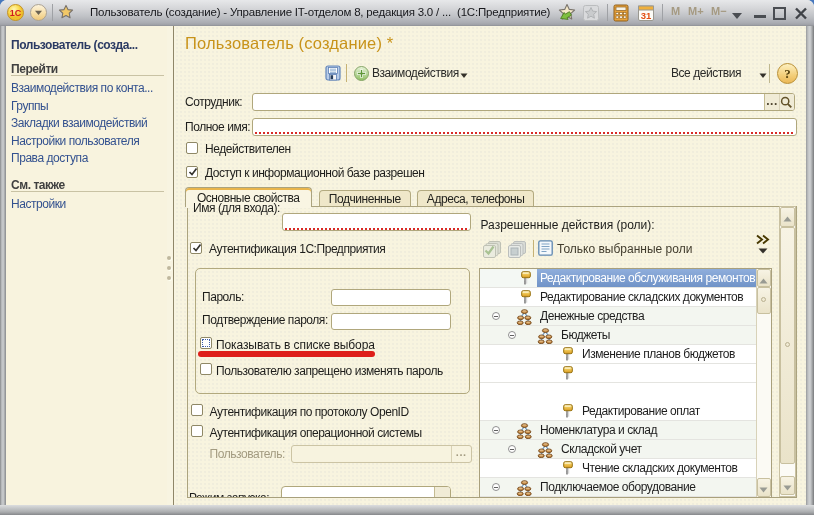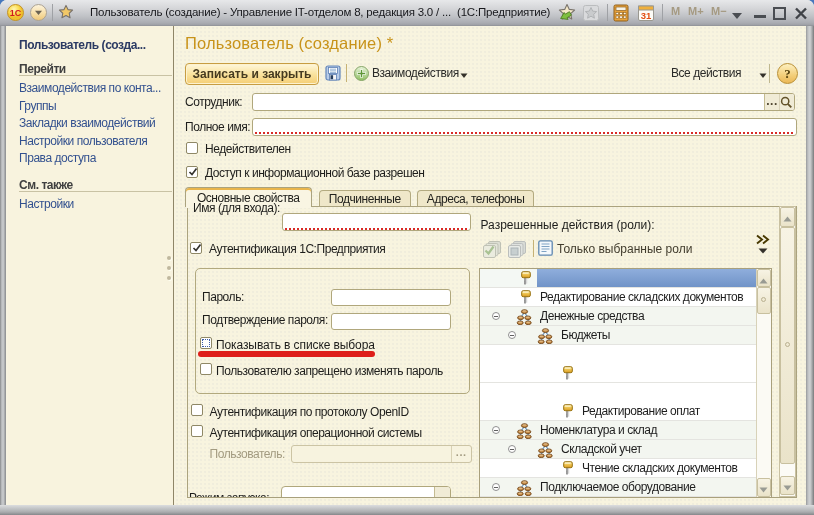--- a/index.html
+++ b/index.html
@@ -11,21 +11,21 @@
 .cb{position:absolute;width:12px;height:12px;background:#fff;border:1px solid #8f8866;border-radius:2px;}
 
 #tbar{position:absolute;left:0;top:0;width:814px;height:26px;background:linear-gradient(180deg,#E7E8EA 0%,#D4D5D8 35%,#C0C2C6 65%,#ABADB3 90%,#9EA0A6 100%);border-bottom:1px solid #94969C;}
 .tsep{position:absolute;top:4px;width:1px;height:17px;background:#9FA1A5;}
 .ticon{position:absolute;top:5px;font:11px "Liberation Sans",sans-serif;color:#A59A82;font-weight:bold;}
 
 #lframe{position:absolute;left:0;top:26px;width:6px;height:489px;background:linear-gradient(90deg,#7E8082 0px,#AFB1B3 1px,#CBCDCF 3px,#BDBFC1 4px,#999B9D 5px,#8F9193 6px);}
 #rframe{position:absolute;left:806px;top:26px;width:8px;height:489px;background:linear-gradient(90deg,#97999B 0px,#C0C2C4 2px,#D0D2D4 4px,#A8AAAC 6px,#77797B 8px);}
 #bframe{position:absolute;left:0px;top:505px;width:814px;height:10px;background:linear-gradient(180deg,#DCDDDE 0px,#C6C8CA 3px,#ABADAF 7px,#85878A 10px);}
 
-#lpanel{position:absolute;left:8px;top:26px;width:167px;height:479px;background:#F8F3DE;}
+#lpanel{position:absolute;left:0;top:26px;width:167px;height:479px;background:#F8F3DE;}
 #ldiv{position:absolute;left:173px;top:26px;width:1.4px;height:479px;background:#8F8668;}
 .link{position:absolute;font:12px "Liberation Sans",sans-serif;color:#33518F;white-space:nowrap;letter-spacing:-0.45px;}
 .lhead{position:absolute;font:bold 12px "Liberation Sans",sans-serif;color:#404040;white-space:nowrap;letter-spacing:-0.45px;}
 .lrule{position:absolute;height:1px;background:#C9C2A4;}
 
 #main{position:absolute;left:175px;top:26px;width:631px;height:479px;background-color:#F8F4DF;background-image:radial-gradient(circle, rgba(168,178,198,0.22) 0.6px, rgba(0,0,0,0) 0.8px);background-size:4px 4px;}
 
 .trow{position:absolute;left:0;width:275.5px;height:19px;border-bottom:1px solid #E4E4E0;background:#fff;}
 .trow.tint{background:#F3F6F0;}
 .ttext{position:absolute;top:2px;font:12px "Liberation Sans",sans-serif;color:#1E1E1E;white-space:nowrap;letter-spacing:-0.45px;}
@@ -82,21 +82,20 @@
     <div class="lrule" style="left:11px;top:165px;width:153px"></div>
     <div class="link" style="left:11px;top:170.5px">Настройки</div>
   </div>
   <div id="ldiv"></div>
   <div class="abs" style="left:166.8px;top:255.8px;width:4px;height:4px;border-radius:50%;background:#C0B89E;box-shadow:1px 1px 0 #FFFFF2"></div>
   <div class="abs" style="left:166.8px;top:265.8px;width:4px;height:4px;border-radius:50%;background:#C0B89E;box-shadow:1px 1px 0 #FFFFF2"></div>
   <div class="abs" style="left:166.8px;top:275.8px;width:4px;height:4px;border-radius:50%;background:#C0B89E;box-shadow:1px 1px 0 #FFFFF2"></div>
   <div id="main">
     <div class="lbl" style="left:10px;top:7.5px;font-size:16.5px;font-weight:normal;letter-spacing:0.15px;color:#C8931A">Пользователь (создание) *</div>
 
-    <div class="abs" style="left:10px;top:37px;width:134px;height:22px;border:1px solid #C79D42;border-radius:4px;background:linear-gradient(180deg,#FEF7DC 0%,#FAE39F 50%,#F5CE74 100%);box-shadow:inset 0 0 0 1px #FDF2CE;text-align:center;font:bold 12px 'Liberation Sans',sans-serif;color:#453A20;line-height:20px;">Записать и закрыть</div>
     <svg class="abs" style="left:150px;top:39px" width="16" height="16" viewBox="0 0 16 16">
       <rect x="1" y="1" width="14" height="14" rx="2" fill="#B9CDE8" stroke="#6386BB" stroke-width="1.2"></rect>
       <rect x="3.5" y="2.5" width="9" height="6" fill="#FDFDFD" stroke="#5C7FB4" stroke-width="0.8"></rect>
       <path d="M5 4.2 L11 4.2 M5 5.8 L11 5.8 M5 7.4 L11 7.4" stroke="#7FA3CC" stroke-width="0.8"></path>
       <rect x="4.5" y="9.5" width="7" height="5.5" fill="#F5F5F5" stroke="#5C7FB4" stroke-width="0.8"></rect>
       <rect x="5.5" y="10.2" width="2.6" height="4" fill="#253C5C"></rect>
     </svg>
     <div class="abs" style="left:171px;top:38px;width:1px;height:18px;background:#C6B275"></div>
     <svg class="abs" style="left:179px;top:40px" width="15" height="15" viewBox="0 0 15 15">
       <defs>
@@ -217,20 +216,21 @@
         <path d="M0.5 0.5 L9.5 0.5 L5 5.5 Z" fill="#33302A"></path>
       </svg>
 
     <div id="tree" class="abs" style="left:304px;top:241.5px;width:293px;height:230px;border:1px solid #A9A07C;background:#fff;overflow:hidden">
       <div id="trows" class="abs" style="left:0;top:0;width:275.5px;height:228px">
         <div class="trow" style="top:0;background:#F4F8F4">
           <svg class="ksvg" style="left:40.5px" width="10" height="14">
               <use href="#key"></use>
             </svg>
           <div class="abs" style="left:57px;top:0;width:218.5px;height:18px;background:linear-gradient(180deg,#8FAEDC,#7093C7)"></div>
+          <div class="ttext" style="left:60px;color:#fff">Редактирование обслуживания ремонтов</div>
         </div>
         <div class="trow" style="top:19px">
           <svg class="ksvg" style="left:40.5px" width="10" height="14">
               <use href="#key"></use>
             </svg>
           <div class="ttext" style="left:60px">Редактирование складских документов</div>
         </div>
         <div class="trow tint" style="top:38px">
           <div class="exp" style="left:11.5px">
               <i></i>
@@ -241,20 +241,26 @@
           <div class="ttext" style="left:60px">Денежные средства</div>
         </div>
         <div class="trow tint" style="top:57px">
           <div class="exp" style="left:27.5px">
               <i></i>
             </div>
           <svg class="osvg" style="left:56.5px" width="16" height="16">
               <use href="#org"></use>
             </svg>
           <div class="ttext" style="left:81px">Бюджеты</div>
+        </div>
+        <div class="trow" style="top:76px">
+          <svg class="ksvg" style="left:83px" width="10" height="14">
+              <use href="#key"></use>
+            </svg>
+          <div class="ttext" style="left:102px">Изменение планов бюджетов</div>
         </div>
         <div class="trow" style="top:95px">
           <svg class="ksvg" style="left:83px" width="10" height="14">
               <use href="#key"></use>
             </svg>
         </div>
         <div class="trow" style="top:133px">
           <svg class="ksvg" style="left:83px" width="10" height="14">
               <use href="#key"></use>
             </svg>

